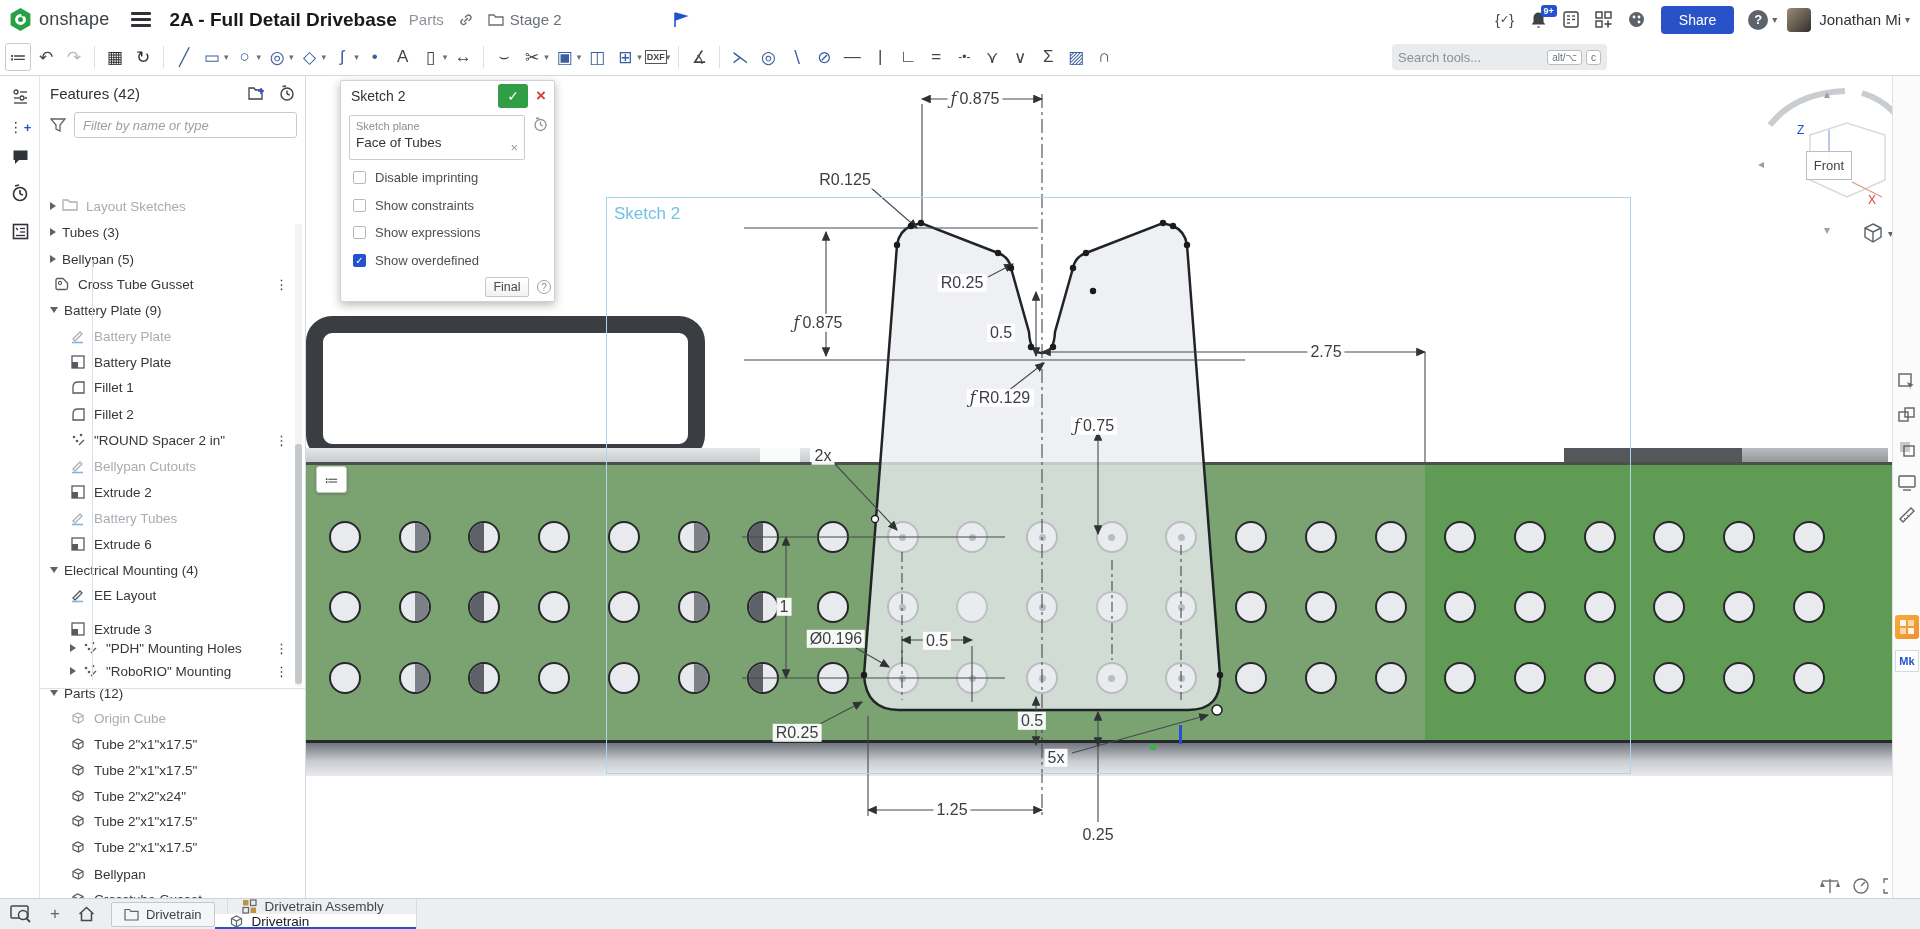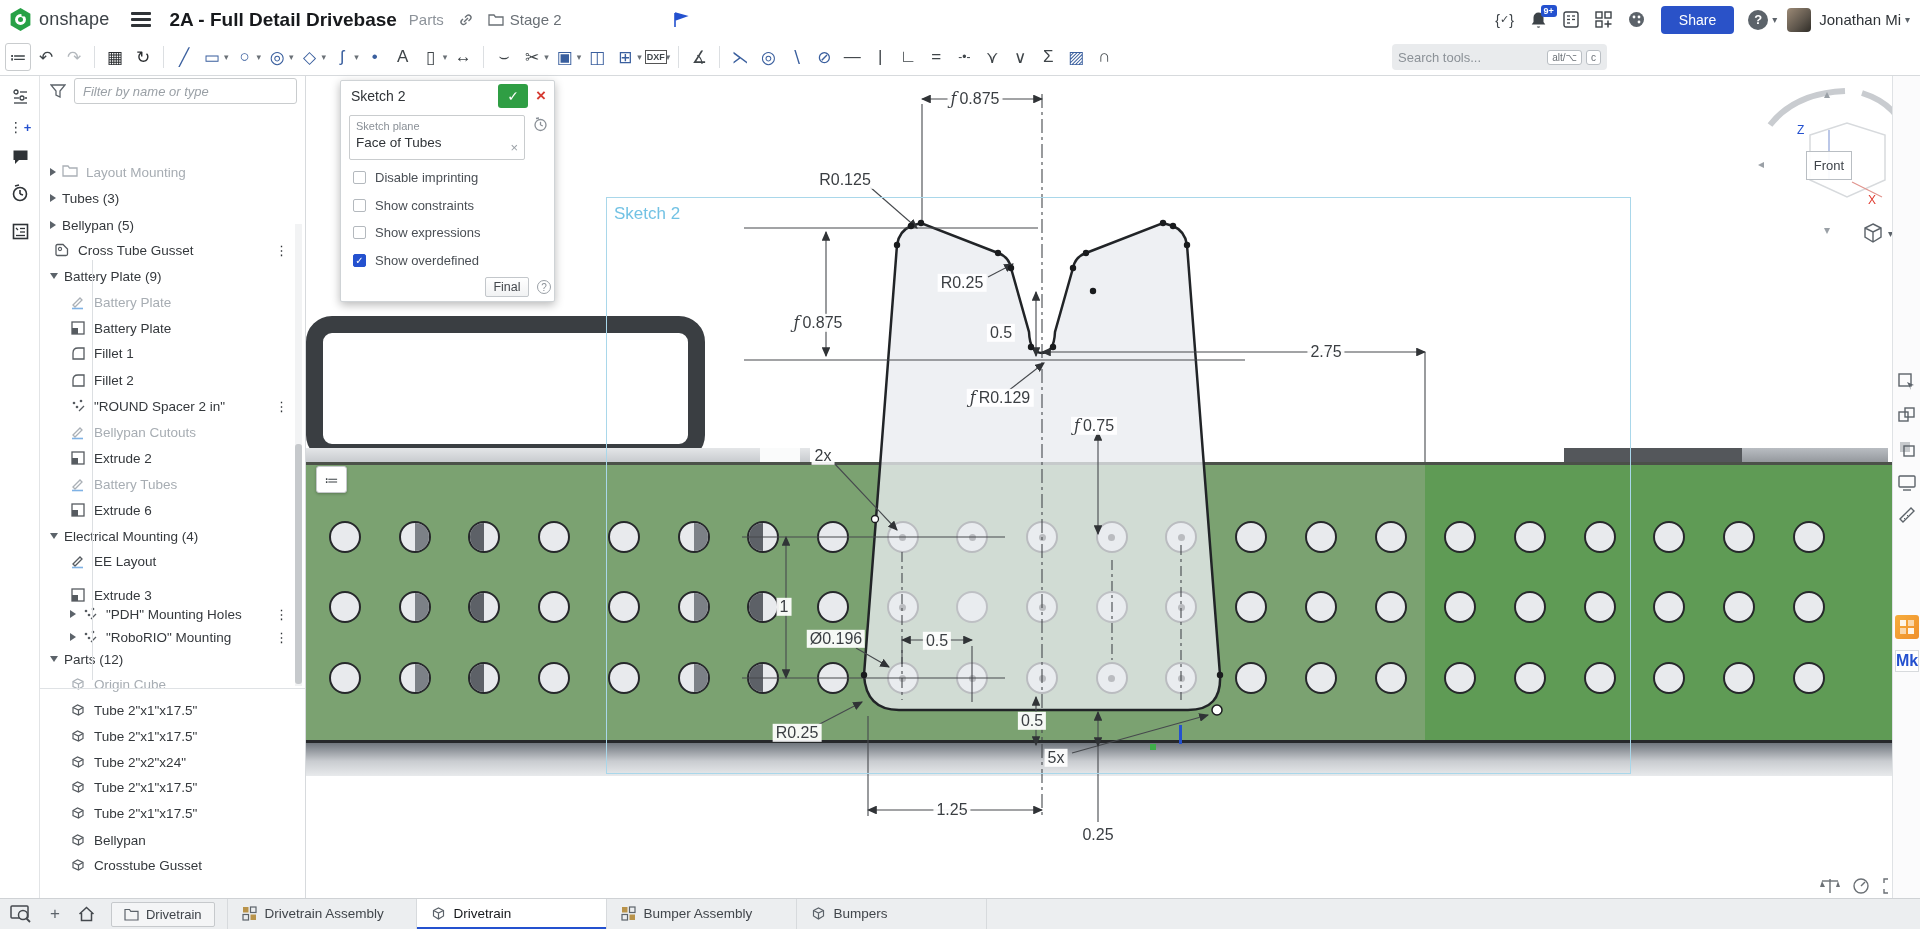--- a/index.html
+++ b/index.html
@@ -138,21 +138,21 @@
   #iso-btn { position:absolute; left:1862px; top:220px; width:46px; height:26px; z-index:30;
     display:flex; align-items:center; color:#5c636a; cursor:pointer; }
 
   
   #right-strip { position:absolute; left:1892px; top:76px; width:28px; height:822px; background:#fbfbfc;
     border-left:1px solid #dfe2e5; z-index:40; }
   .rs-ic { position:absolute; left:5px; width:18px; height:18px; color:#5c636a; cursor:pointer; }
   #rs-orange { position:absolute; left:2px; top:539px; width:24px; height:24px; border-radius:3px;
     background:linear-gradient(135deg,#f6ad3c,#ef8f2e); cursor:pointer; }
   #rs-mk { position:absolute; left:2px; top:574px; width:24px; height:22px; background:#fff; border:1px solid #d7dadd;
-    font-size:16px; font-weight:700; color:#2451cf; text-align:center; line-height:20px; cursor:pointer; }
+    font-size:11px; font-weight:700; color:#2451cf; text-align:center; line-height:20px; cursor:pointer; }
   .br-ic { position:absolute; top:877px; color:#6b7075; z-index:25; cursor:pointer; }
 
   
   #tabbar { position:absolute; left:0; top:898px; width:1920px; height:31px; background:#eceef0;
     border-top:1px solid #cfd2d5; display:flex; align-items:center; z-index:60; }
   #tb-search { margin-left:10px; color:#44484d; cursor:pointer; }
   #tb-plus { margin-left:18px; font-size:17px; color:#5c636a; cursor:pointer; }
   #tb-home { margin-left:18px; cursor:pointer; color:#44484d; }
   #folder-tab { margin-left:16px; height:25px; background:#f4f5f6; border:1px solid #c6c9cc; border-radius:2px;
     display:flex; align-items:center; padding:0 12px; font-size:13px; color:#3f444a; cursor:pointer; }
@@ -628,33 +628,47 @@
         <rect x="1.5" y="1.5" width="14" height="14" fill="none" stroke="#2f3337" stroke-width="1.6"></rect>
         <line x1="4" y1="5" x2="6" y2="7" stroke="#2f3337" stroke-width="1.3"></line>
         <line x1="8" y1="5.5" x2="13" y2="5.5" stroke="#2f3337" stroke-width="1.3"></line>
         <line x1="8" y1="9" x2="13" y2="9" stroke="#2f3337" stroke-width="1.3"></line>
         <line x1="4" y1="12.5" x2="13" y2="12.5" stroke="#2f3337" stroke-width="1.3"></line>
       </svg>
   </div>
 </div>
 
 <div id="features">
+  <div id="feat-head">
+    <span id="feat-title">Features (42)</span>
+    <svg width="17" height="15" viewBox="0 0 17 15" style="margin-right:14px;">
+        <path d="M1 2 h5 l1.5 2 H14 V13 H1 Z" fill="none" stroke="#3c4247" stroke-width="1.3"></path>
+        <line x1="13" y1="2" x2="13" y2="8" stroke="#2451cf" stroke-width="1.5"></line>
+        <line x1="10" y1="5" x2="16" y2="5" stroke="#2451cf" stroke-width="1.5"></line>
+      </svg>
+    <svg width="16" height="16" viewBox="0 0 16 16">
+        <circle cx="8" cy="9" r="6" fill="none" stroke="#3c4247" stroke-width="1.4"></circle>
+        <line x1="8" y1="9" x2="8" y2="5.5" stroke="#3c4247" stroke-width="1.4"></line>
+        <line x1="8" y1="9" x2="10.6" y2="10" stroke="#3c4247" stroke-width="1.4"></line>
+        <line x1="3.5" y1="1.5" x2="7" y2="1" stroke="#3c4247" stroke-width="1.6"></line>
+      </svg>
+  </div>
   <div id="filter-row">
     <svg width="16" height="14" viewBox="0 0 16 14">
         <path d="M1 1 H15 L10 7 V13 L6 11 V7 Z" fill="none" stroke="#5c636a" stroke-width="1.3"></path>
       </svg>
     <div id="filter-input">Filter by name or type</div>
   </div>
   <div id="tree" style="position:relative;">
       <div class="trow gray" style="top: 49px; position: absolute; padding-left: 10px;">
         <span class="car r"></span>
         <span class="ic"><svg width="16" height="14" viewBox="0 0 16 14">
             <path d="M1 2 h5 l1.5 2 H15 V12 H1 Z" fill="none" stroke="#aab0b6" stroke-width="1.3"></path>
           </svg></span>
-        <span>Layout Mounting</span>
+        <span>Layout Sketches</span>
       </div>
       <div class="trow" style="top: 75px; position: absolute; padding-left: 10px;">
         <span class="car r"></span>
         <span>Tubes (3)</span>
       </div>
       <div class="trow" style="top: 102px; position: absolute; padding-left: 10px;">
         <span class="car r"></span>
         <span>Bellypan (5)</span>
       </div>
       <div class="trow" style="top: 127px; position: absolute; padding-left: 14px;">
@@ -889,21 +903,21 @@
   <span id="tb-plus">+</span>
   <svg id="tb-home" width="17" height="16" viewBox="0 0 17 16">
       <path d="M1.5 8 L8.5 1.5 L15.5 8 M3.5 7 V14.5 H13.5 V7" fill="none" stroke="#44484d" stroke-width="1.5"></path>
     </svg>
   <div id="folder-tab">
     <svg width="15" height="13" viewBox="0 0 15 13" style="margin-right:7px;">
         <path d="M1 1.5 h4.5 l1.3 1.8 H14 V12 H1 Z" fill="none" stroke="#5c636a" stroke-width="1.2"></path>
       </svg>
     <span>Drivetrain</span>
   </div>
-  <div id="doc-tabs" style="display:flex;height:31px;align-items:stretch;">
+  <div id="doc-tabs" style="display:flex;height:31px;align-items:stretch;flex-direction:column;">
       <div class="doc-tab first">
         <span class="tic">
           <svg width="15" height="15" viewBox="0 0 15 15">
             <rect x="1" y="1" width="5.5" height="5.5" fill="#b9934a"></rect>
             <rect x="8.5" y="1" width="5.5" height="5.5" fill="none" stroke="#5c636a" stroke-width="1.2"></rect>
             <rect x="1" y="8.5" width="5.5" height="5.5" fill="none" stroke="#5c636a" stroke-width="1.2"></rect>
             <rect x="8.5" y="8.5" width="5.5" height="5.5" fill="#b9934a"></rect>
           </svg>
         </span>
         <span>Drivetrain Assembly</span>

